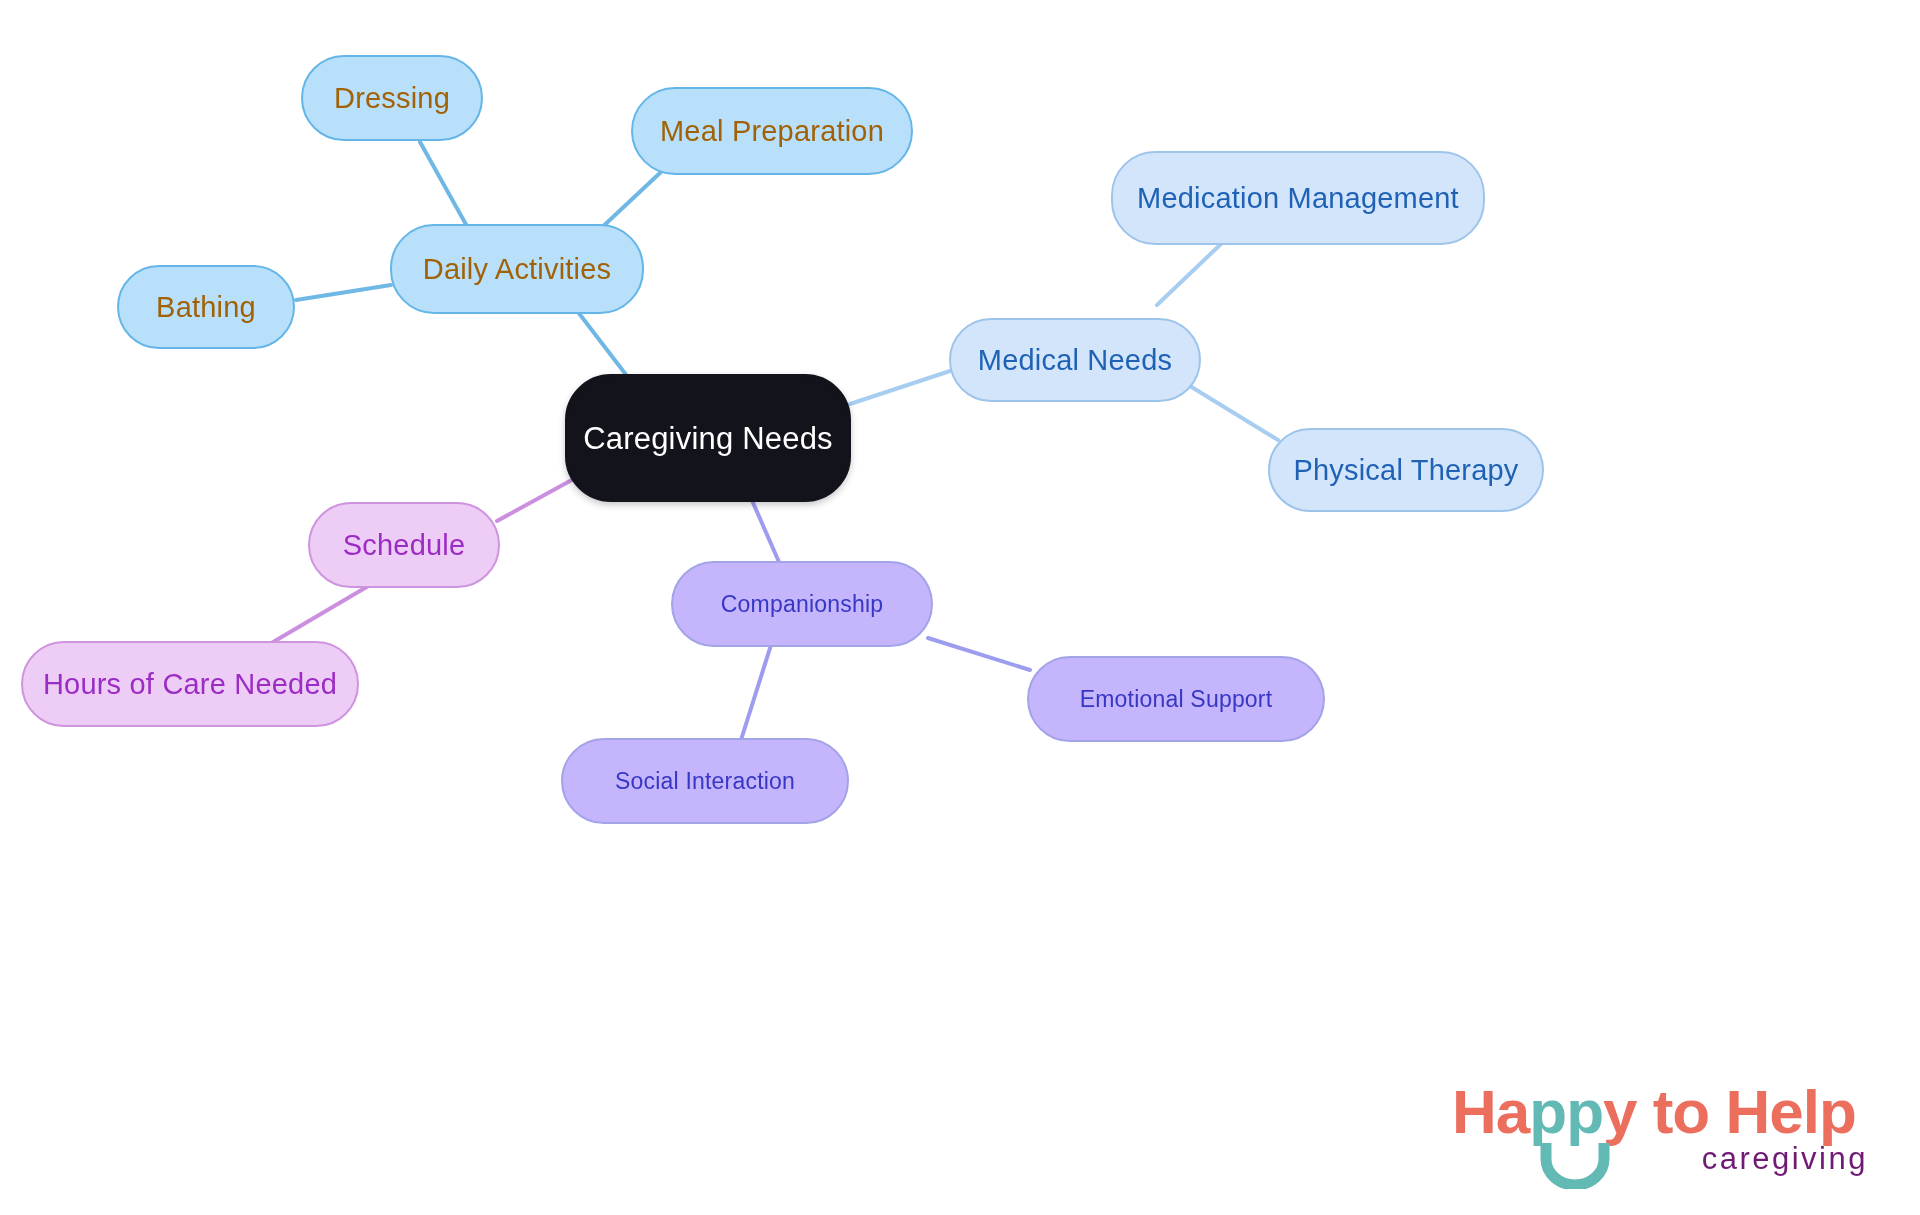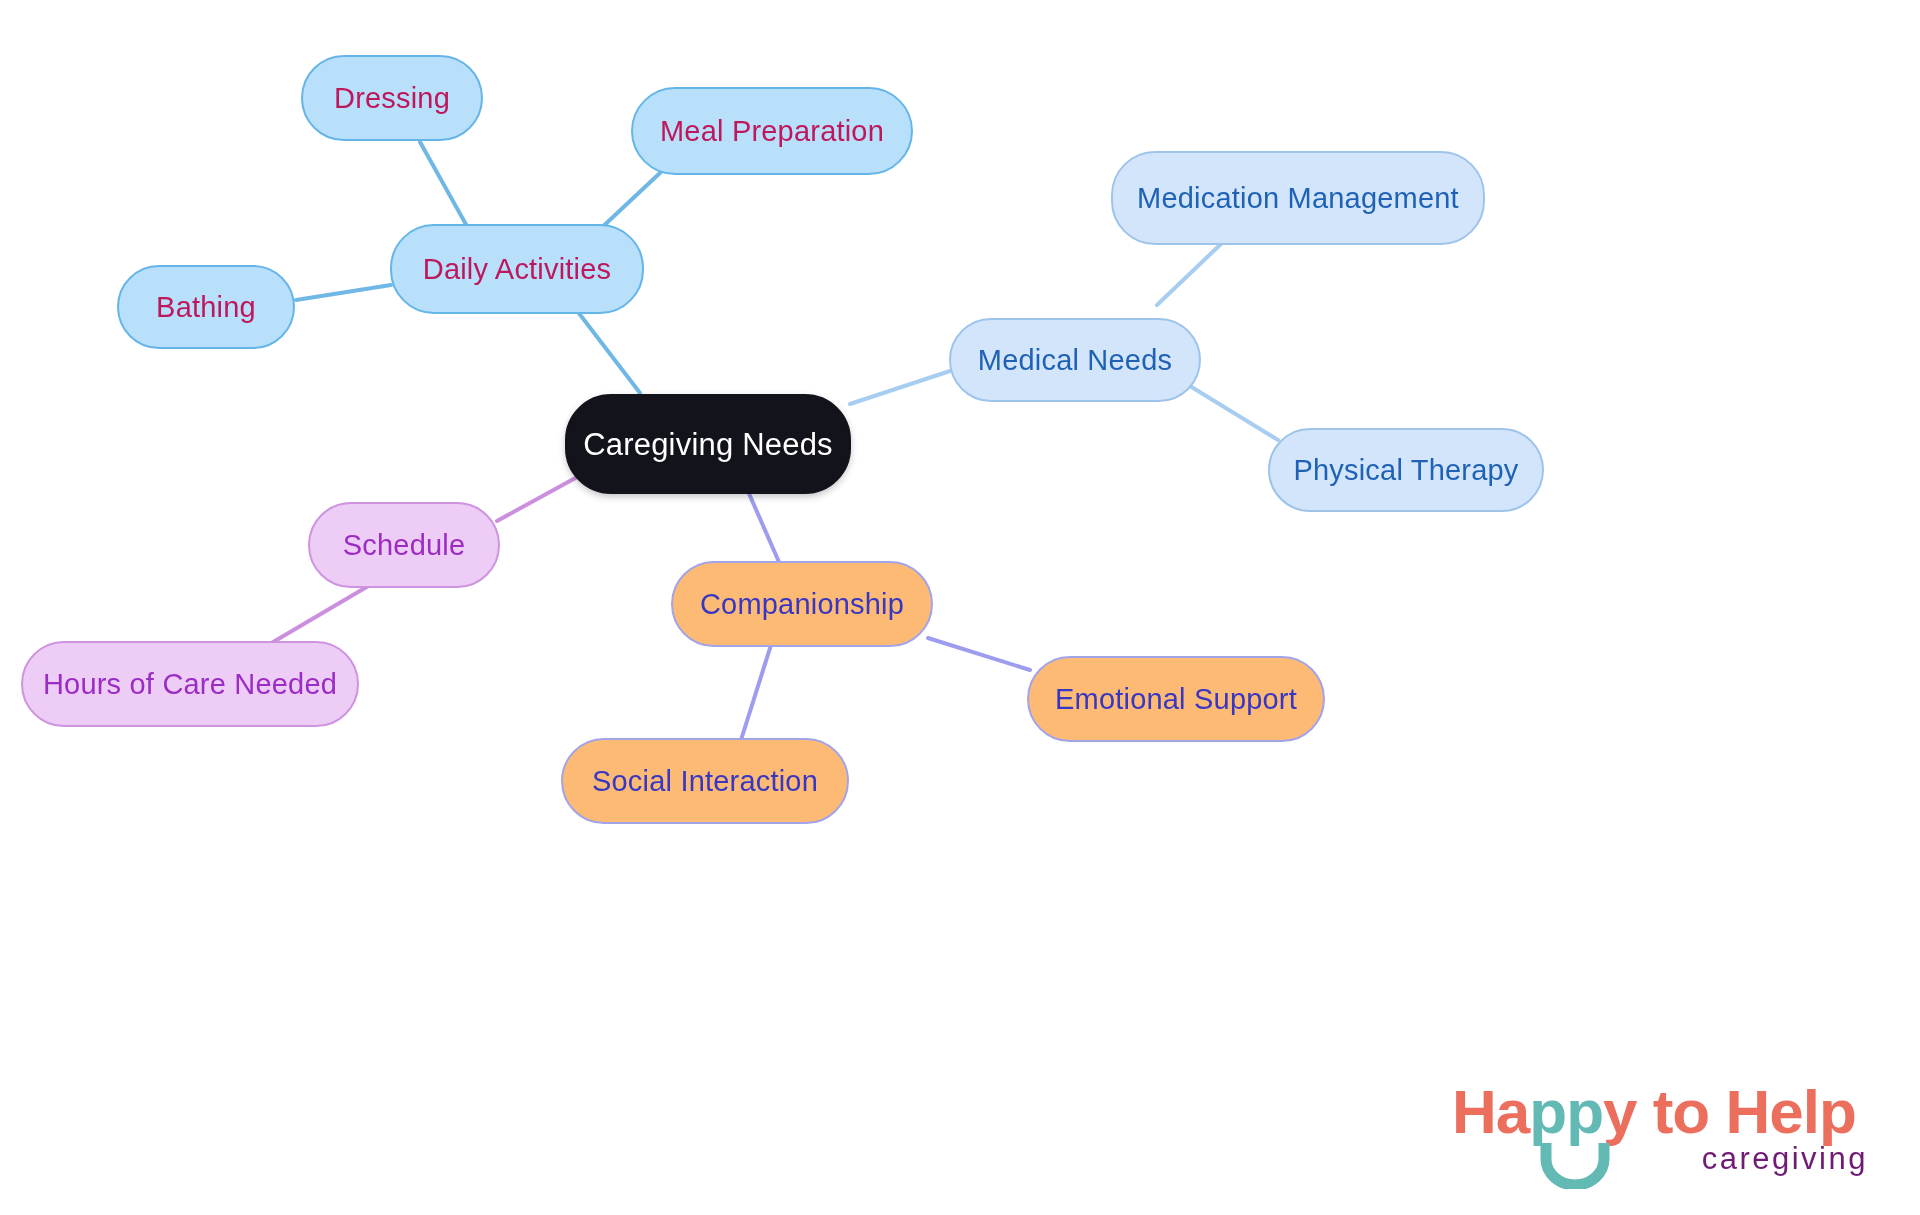--- a/index.html
+++ b/index.html
@@ -47,37 +47,37 @@
     background: #12131b;
     border-color: #12131b;
     color: #ffffff;
     border-radius: 46px;
     font-size: 31px;
     box-shadow: 0 3px 7px rgba(0,0,0,0.22);
   }
   .br-blue {
     background: #b9e0fb;
     border-color: #64b5e8;
-    color: #be185d;
+    color: #a16207;
     border-radius: 44px;
     font-size: 29px;
   }
   .br-lightblue {
     background: #d2e5fb;
     border-color: #9ec4ea;
     color: #1f62b5;
     border-radius: 44px;
     font-size: 29px;
   }
   .br-periwinkle {
-    background: #fdba74;
+    background: #c4b5fd;
     border-color: #a3a3e8;
     color: #3737c4;
     border-radius: 44px;
-    font-size: 29px;
+    font-size: 23px;
   }
   .br-pink {
     background: #edcdf5;
     border-color: #cf94e0;
     color: #9b2cc4;
     border-radius: 44px;
     font-size: 29px;
     align-items: center;
   }
   
@@ -129,21 +129,21 @@
       <line x1="850" y1="404" x2="950" y2="371" stroke="#a7cdf1" stroke-width="4" stroke-linecap="round"></line>
       <line x1="1157" y1="305" x2="1222" y2="243" stroke="#a7cdf1" stroke-width="4" stroke-linecap="round"></line>
       <line x1="1185" y1="383" x2="1278" y2="440" stroke="#a7cdf1" stroke-width="4" stroke-linecap="round"></line>
       <line x1="740" y1="473" x2="779" y2="562" stroke="#9d9df0" stroke-width="4" stroke-linecap="round"></line>
       <line x1="928" y1="638" x2="1030" y2="670" stroke="#9d9df0" stroke-width="4" stroke-linecap="round"></line>
       <line x1="771" y1="645" x2="741" y2="740" stroke="#9d9df0" stroke-width="4" stroke-linecap="round"></line>
       <line x1="590" y1="470" x2="497" y2="521" stroke="#cb8fdf" stroke-width="4" stroke-linecap="round"></line>
       <line x1="370" y1="585" x2="263" y2="648" stroke="#cb8fdf" stroke-width="4" stroke-linecap="round"></line>
     </svg>
 
-  <div class="node root" style="left:565px; top:394px; width:286px; height:100px;align-items:center;">
+  <div class="node root" style="left:565px; top:374px; width:286px; height:128px;align-items:center;">
     <span class="node-label">Caregiving Needs</span>
   </div>
 
   <div class="node br-blue" style="left:390px; top:224px; width:254px; height:90px;">
     <span class="node-label">Daily Activities</span>
   </div>
   <div class="node br-blue" style="left:301px; top:55px; width:182px; height:86px;">
     <span class="node-label">Dressing</span>
   </div>
   <div class="node br-blue" style="left:631px; top:87px; width:282px; height:88px;">

